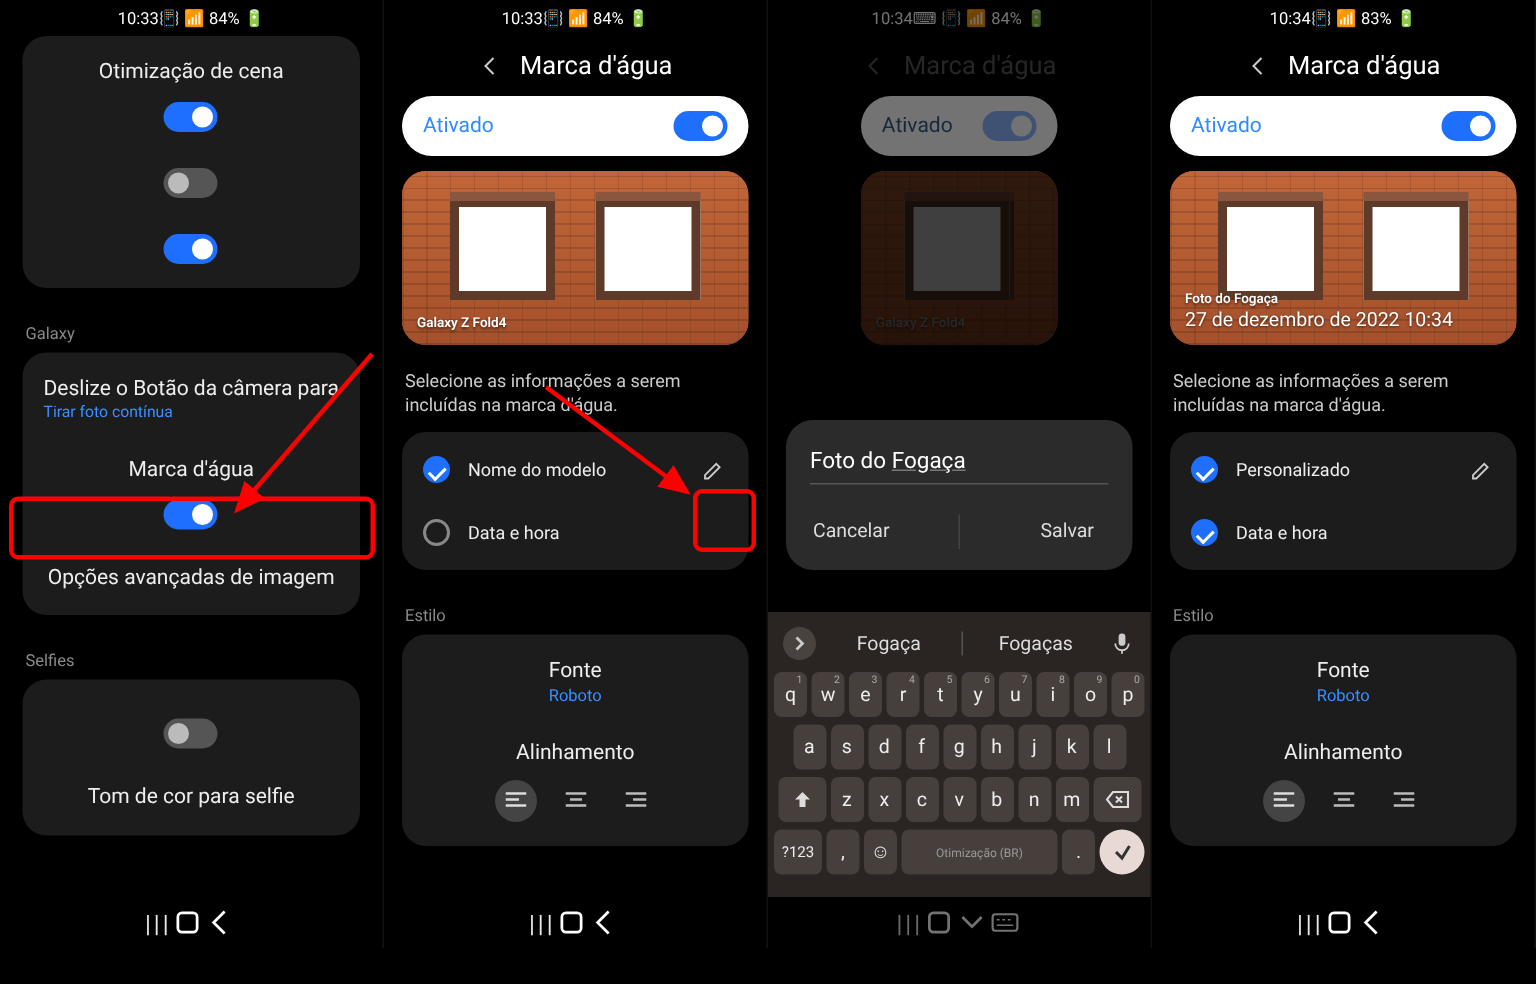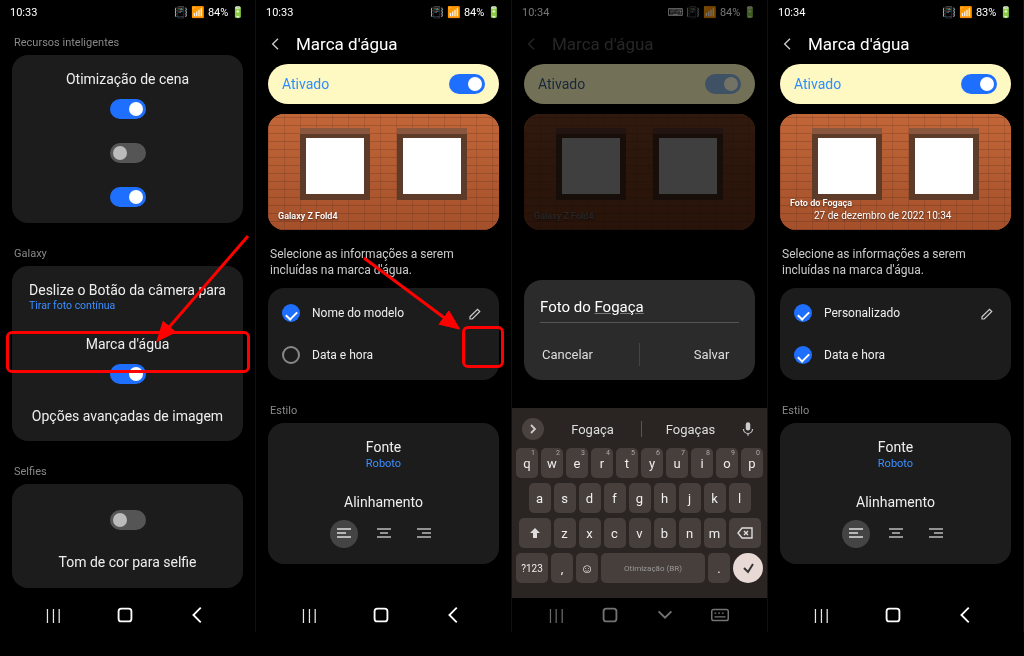--- a/index.html
+++ b/index.html
@@ -1,17 +1,17 @@
 <!DOCTYPE html>
 <html><head>
 <meta charset="utf-8">
 <style>
   * { box-sizing: border-box; margin: 0; padding: 0; }
   body { background: #000; font-family: -apple-system, BlinkMacSystemFont, "Segoe UI", Roboto, sans-serif; color: #e8e8e8; width: 1024px; height: 656px; overflow: hidden; display: flex; }
-  .screen { width: 256px; height: 632px; background: #000; position: relative; border-right: 1px solid #111; display: flex; flex-direction: column; }
+  .screen { width: 256px; height: 632px; background: #000; position: relative; border-right: 1px solid #111; display: flex; flex-direction: column; align-items: center; }
 
   .statusbar { height: 24px; display: flex; align-items: center; justify-content: space-between; padding: 0 10px; font-size: 11px; color: #fff; }
   .statusbar .right { display: flex; align-items: center; gap: 3px; }
 
   .header { display: flex; align-items: center; padding: 10px 12px; gap: 12px; }
   .header .title { font-size: 17px; color: #fff; }
   .back-chev { width: 16px; height: 16px; color:#ccc;}
   .header.dim .title, .header.dim .back-chev { color: #555; }
 
   .scroll { flex: 1; overflow: hidden; padding: 0 12px 4px 12px; }
@@ -24,21 +24,21 @@
   .row .sub { font-size: 10.5px; color: #888; margin-top: 2px; line-height: 1.3; }
   .row .sub-link { font-size: 10.5px; color: #3b8fff; }
 
   .toggle { width: 36px; height: 20px; border-radius: 10px; position: relative; }
   .toggle.on { background: #1f6fff; }
   .toggle.off { background: #555; }
   .toggle::after { content: ""; position: absolute; width: 14px; height: 14px; border-radius: 50%; background: #fff; top: 3px; }
   .toggle.on::after { right: 3px; }
   .toggle.off::after { left: 3px; background:#bbb; }
 
-  .pill { background: #fef9c3; border-radius: 20px; padding: 10px 14px; display: flex; align-items: center; justify-content: space-between; margin-bottom: 10px; gap: 20px; }
+  .pill { background: #ffffff; border-radius: 20px; padding: 10px 14px; display: flex; align-items: center; justify-content: space-between; margin-bottom: 10px; gap: 20px; }
   .pill .label { font-size: 14px; color: #2f8cff; }
   .pill.dim .label { color: #3a5b82; }
 
   .preview { height: 116px; border-radius: 16px; margin-bottom: 10px; position: relative; overflow: hidden; background: linear-gradient(#b85f35,#a54f2b); }
   .preview.dim::after { content:""; position:absolute; inset:0; background: rgba(0,0,0,0.45); }
   .brick { position:absolute; inset:0; background:
     repeating-linear-gradient(0deg, rgba(0,0,0,0.14) 0 1px, transparent 1px 8px),
     repeating-linear-gradient(90deg, rgba(0,0,0,0.1) 0 1px, transparent 1px 16px),
     linear-gradient(#c26638,#a4502b);
   }
@@ -107,21 +107,20 @@
       <span>📳</span>
       <span>📶</span>
       <span>84%</span>
       <span>🔋</span>
     </span>
   </div>
 
 
   <div class="scroll">
 
-    <div class="section-label">Recursos inteligentes</div>
     <div class="card">
       <div class="row">
         <div class="txt">
             <div class="title-txt">Otimização de cena</div>
           </div>
         <div class="toggle on"></div>
       </div>
       <div class="row">
         <div class="toggle off"></div>
       </div>
@@ -447,21 +446,21 @@
       <span class="label">Ativado</span>
       <div class="toggle on"></div>
     </div>
 
     <div class="preview">
       <div class="brick"></div>
       <div class="window left"></div>
       <div class="window right"></div>
       <div class="wm-text">
         <div>Foto do Fogaça</div>
-        <div style="font-size:10px;font-weight:400;margin-left:24px;">27 de dezembro de 2022 10:34</div>
+        <div style="font-size:13px;font-weight:400;">27 de dezembro de 2022 10:34</div>
       </div>
     </div>
 
     <div class="desc">Selecione as informações a serem incluídas na marca d'água.</div>
 
     <div class="card">
       <div class="opt-row">
         <div class="radio checked"></div>
         <div class="lbl">Personalizado</div>
         <svg class="edit-ic" viewBox="0 0 24 24">

